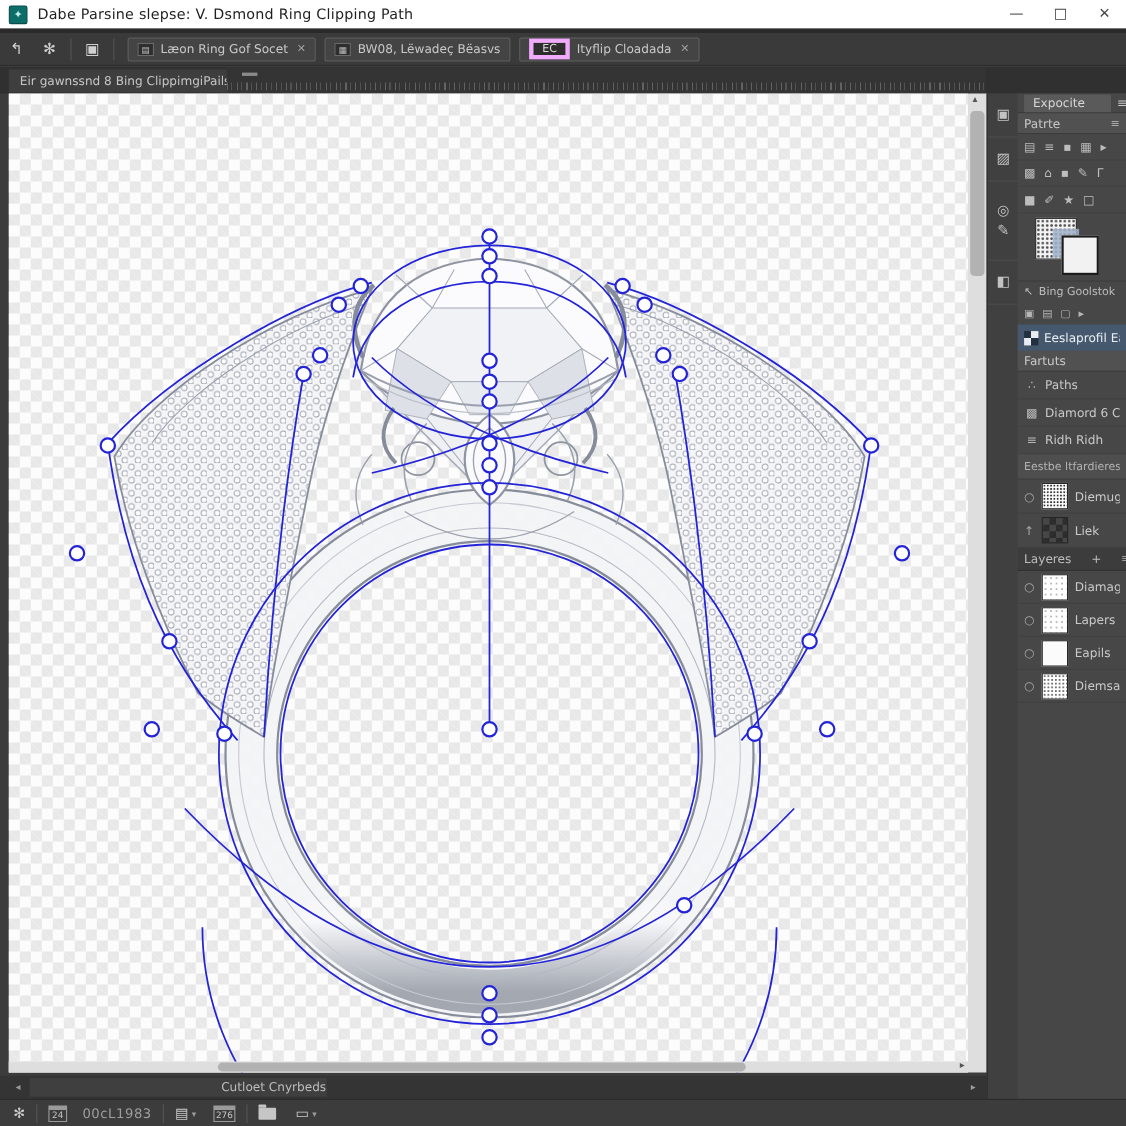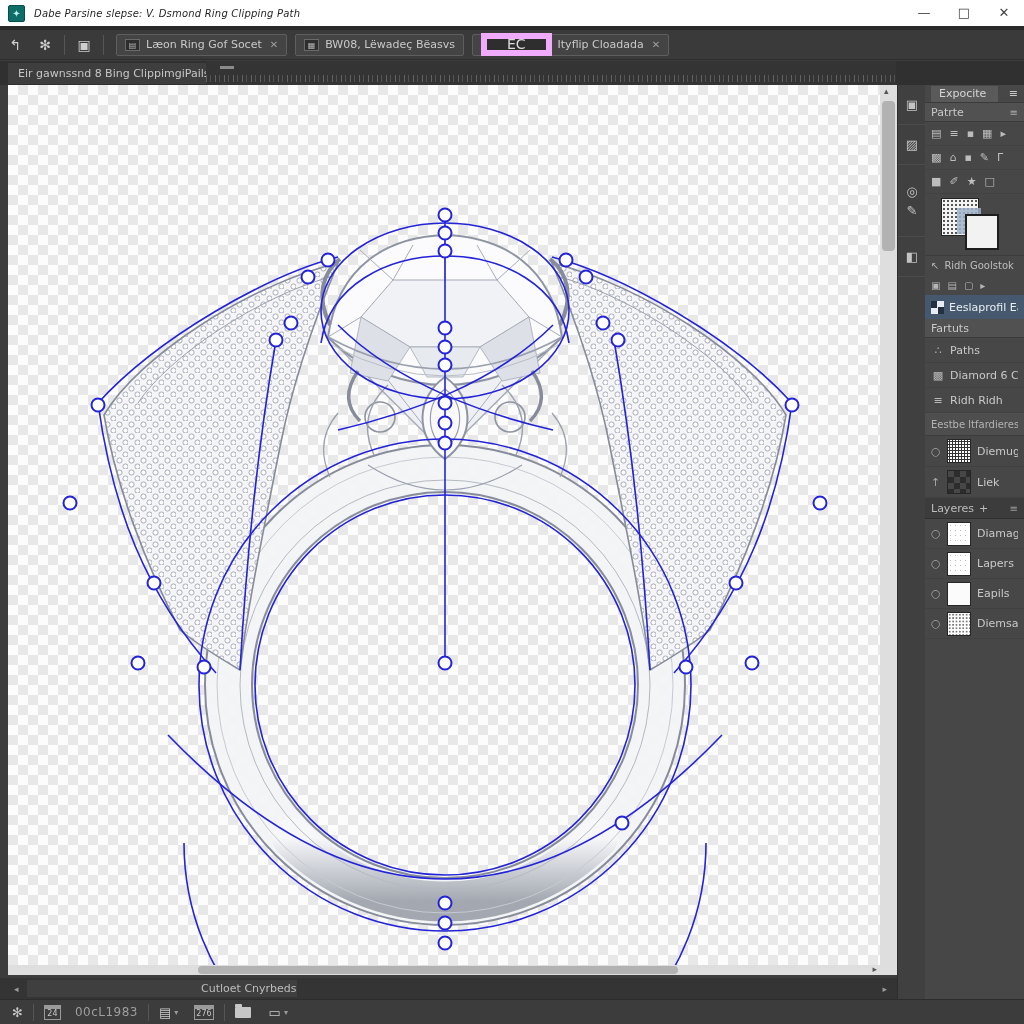--- a/index.html
+++ b/index.html
@@ -4,36 +4,36 @@
 <style>
   * { margin:0; padding:0; box-sizing:border-box; }
   html,body { width:1024px; height:1024px; overflow:hidden;
     font-family:"DejaVu Sans","Liberation Sans",sans-serif; background:#3c3c3c; }
 
   
   .titlebar { position:absolute; left:0; top:0; width:1024px; height:26px; background:#ffffff;
     display:flex; align-items:center; }
   .app-icon { width:17px; height:17px; margin-left:8px; background:#0d6e69; color:#bfeee9;
     border:1px solid #084d49; border-radius:2px; font-size:10px; line-height:15px; text-align:center; }
-  .title-text { margin-left:9px; font-size:10px; color:#1f1f1f; letter-spacing:.2px;font-style:italic; }
+  .title-text { margin-left:9px; font-size:13px; color:#1f1f1f; letter-spacing:.2px; }
   .win-controls { position:absolute; right:0; top:0; height:26px; display:flex; }
   .win-btn { width:40px; height:26px; text-align:center; line-height:26px; color:#444; font-size:13px; }
   .titlebar-underline { position:absolute; left:0; top:26px; width:1024px; height:4px; background:#2a2a2a; }
 
   
   .toolbar { position:absolute; left:0; top:30px; width:1024px; height:30px; background:#3a3a3a;
     display:flex; align-items:center; border-bottom:1px solid #2d2d2d; }
   .tool-glyph { color:#cfcfcf; font-size:14px; width:30px; text-align:center; }
   .tool-sep { width:1px; height:20px; background:#555; margin:0 4px; }
   .doc-tab { height:22px; margin-left:8px; padding:0 8px; display:flex; align-items:center; gap:6px;
     background:#444444; border:1px solid #5e5e5e; border-radius:2px; color:#c9c9c9; font-size:11px; white-space:nowrap; }
   .doc-tab .tab-icon { width:15px; height:12px; background:#2e2e2e; border:1px solid #6a6a6a; color:#bbb;
     font-size:8px; line-height:11px; text-align:center; }
-  .doc-tab .tab-badge { background:#2e2e2e; border:6px solid #f0abfc; color:#ddd; font-size:14px;
-    padding:0 20px; line-height:11px; }
+  .doc-tab .tab-badge { background:#2e2e2e; border:4px solid #f0abfc; color:#ddd; font-size:10px;
+    padding:0 8px; line-height:11px; }
   .doc-tab .tab-close { color:#9f9f9f; font-size:10px; margin-left:2px; }
 
   
   .docbar { position:absolute; left:0; top:61px; width:1024px; height:24px; background:#303030; }
   .active-doc { position:absolute; left:8px; top:2px; height:21px; padding:0 10px; background:#3e3e3e;
     color:#c6c6c6; font-size:11px; display:flex; align-items:center; gap:7px; }
   .active-doc .caret { font-size:8px; color:#9a9a9a; }
   .ruler-strip { position:absolute; left:206px; top:0; width:690px; height:24px; background:#343434; }
   .ruler-dash { position:absolute; left:14px; top:5px; width:14px; height:3px; background:#8b8b8b; }
   .ruler-ticks { position:absolute; left:0; bottom:3px; width:100%; height:7px; opacity:.45;
@@ -60,21 +60,21 @@
     display:flex; flex-direction:column; align-items:center; justify-content:center; gap:6px; }
   .gutter .cell span { font-size:13px; line-height:1; }
 
   
   .panel { position:absolute; left:925px; top:85px; width:99px; height:939px; background:#474747;
     color:#c9c9c9; font-size:11px; overflow:hidden; }
   .p-row { display:flex; align-items:center; gap:5px; padding:0 6px; }
   .hdr { background:#515151; border-bottom:1px solid #3a3a3a; justify-content:space-between; height:19px; }
   .hdr .menu-glyph { color:#aaa; font-size:10px; }
   .tabhdr { height:18px; background:#474747; border-bottom:1px solid #3a3a3a; justify-content:space-between; }
-  .tabhdr .tab-box { background:#5a5a5a; padding:1px 12px 2px 8px; font-size:11px; color:#d6d6d6; }
+  .tabhdr .tab-box { background:#5a5a5a; padding:1px 24px 2px 8px; font-size:11px; color:#d6d6d6; }
   .iconrow { height:24px; border-bottom:1px solid #414141; color:#bdbdbd; gap:8px; }
   .iconrow span { font-size:11px; }
   .thumbs { position:relative; height:62px; border-bottom:1px solid #3c3c3c; }
   .thumb-tex { position:absolute; left:16px; top:4px; width:38px; height:38px; background:#f4f4f4;
     background-image:radial-gradient(#555 1px,transparent 1.3px); background-size:4px 4px; border:1px solid #222; }
   .thumb-white { position:absolute; left:40px; top:20px; width:34px; height:36px; background:#f2f2f2; border:2px solid #1d1d1d; }
   .thumb-blue { position:absolute; left:32px; top:14px; width:24px; height:26px; background:#9fb0c8; opacity:.85; }
   .stockrow { height:19px; font-size:10px; color:#bdbdbd; }
   .minirow { height:20px; gap:7px; color:#b5b5b5; }
   .minirow span { font-size:10px; }
@@ -89,21 +89,21 @@
   .obj-thumb { width:24px; height:24px; flex:0 0 24px; border:1px solid #262626; background:#fff; }
   .t-diamond { background-image:radial-gradient(#333 1px,transparent 1.2px); background-size:3px 3px; }
   .t-check { background:
       linear-gradient(45deg,#2c2c2c 25%,transparent 25%,transparent 75%,#2c2c2c 75%),
       linear-gradient(45deg,#2c2c2c 25%,transparent 25%,transparent 75%,#2c2c2c 75%);
     background-size:12px 12px; background-position:0 0,6px 6px; }
   .t-faint { background-image:radial-gradient(#bbb .7px,transparent 1px); background-size:5px 5px; }
   .t-plain { background:#fbfbfb; }
   .t-dense { background-image:radial-gradient(#777 1px,transparent 1.2px); background-size:3.4px 3.4px; }
   .layershdr { height:21px; background:#3c3c3c; border-bottom:1px solid #303030; color:#bdbdbd;
-    justify-content:flex-start; gap:5px; }
+    justify-content:flex-start; gap:18px; }
   .layershdr .menu-glyph { margin-left:auto; color:#9a9a9a; font-size:10px; }
   .layerrow { height:30px; border-bottom:1px solid #414141; gap:6px; }
   .label-clip { overflow:hidden; white-space:nowrap; text-overflow:clip; }
 
   
   .outbar { position:absolute; left:0px; top:978px; width:897px; height:21px; background:#343434;
     display:flex; align-items:center; }
   .outbar .back { color:#9a9a9a; font-size:9px; margin-left:14px; }
   .outbar .outtab { margin-left:8px; width:270px; height:17px; background:#3f3f3f; color:#bdbdbd;
     font-size:11px; padding-left:10px; line-height:17px;text-align:right; }
@@ -339,21 +339,21 @@
   </div>
 
   <div class="thumbs">
     <div class="thumb-tex"></div>
     <div class="thumb-blue"></div>
     <div class="thumb-white"></div>
   </div>
 
   <div class="p-row stockrow">
     <span>↖</span>
-    <span>Ridh Goolstok</span>
+    <span>Bing Goolstok</span>
   </div>
   <div class="p-row minirow">
     <span>▣</span>
     <span>▤</span>
     <span>▢</span>
     <span>▸</span>
   </div>
 
   <div class="p-row selrow">
     <span class="sel-icon"></span>

